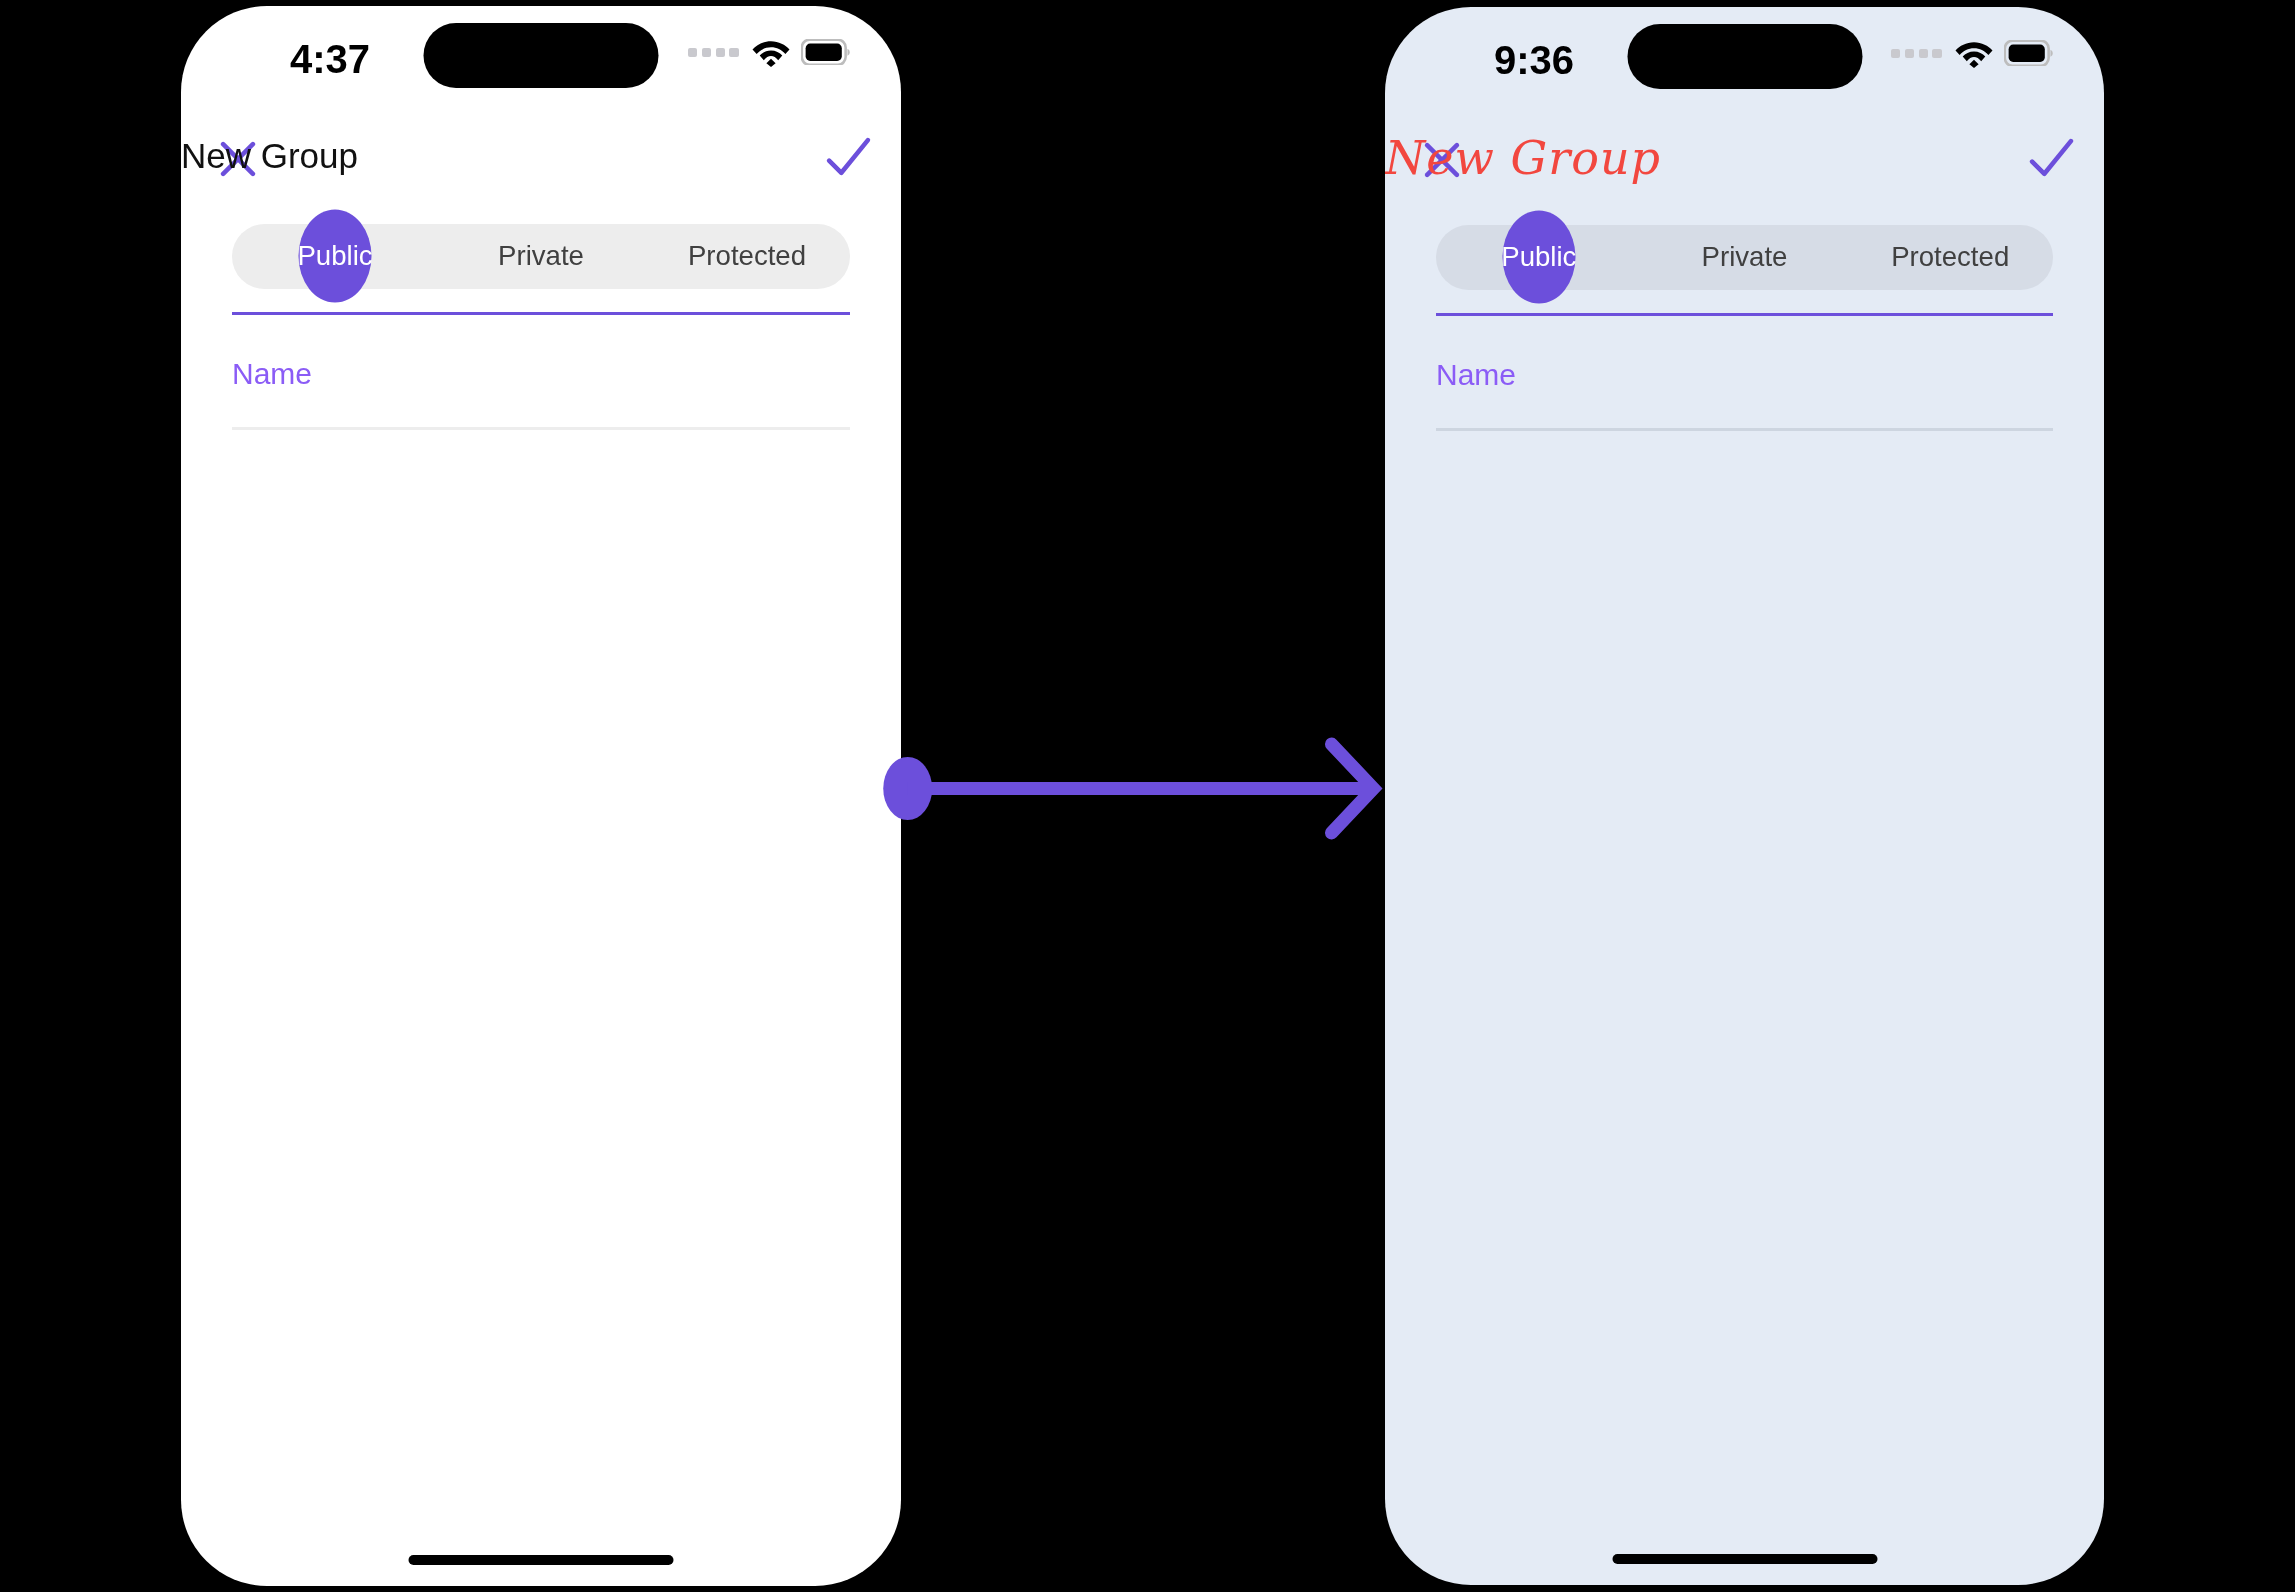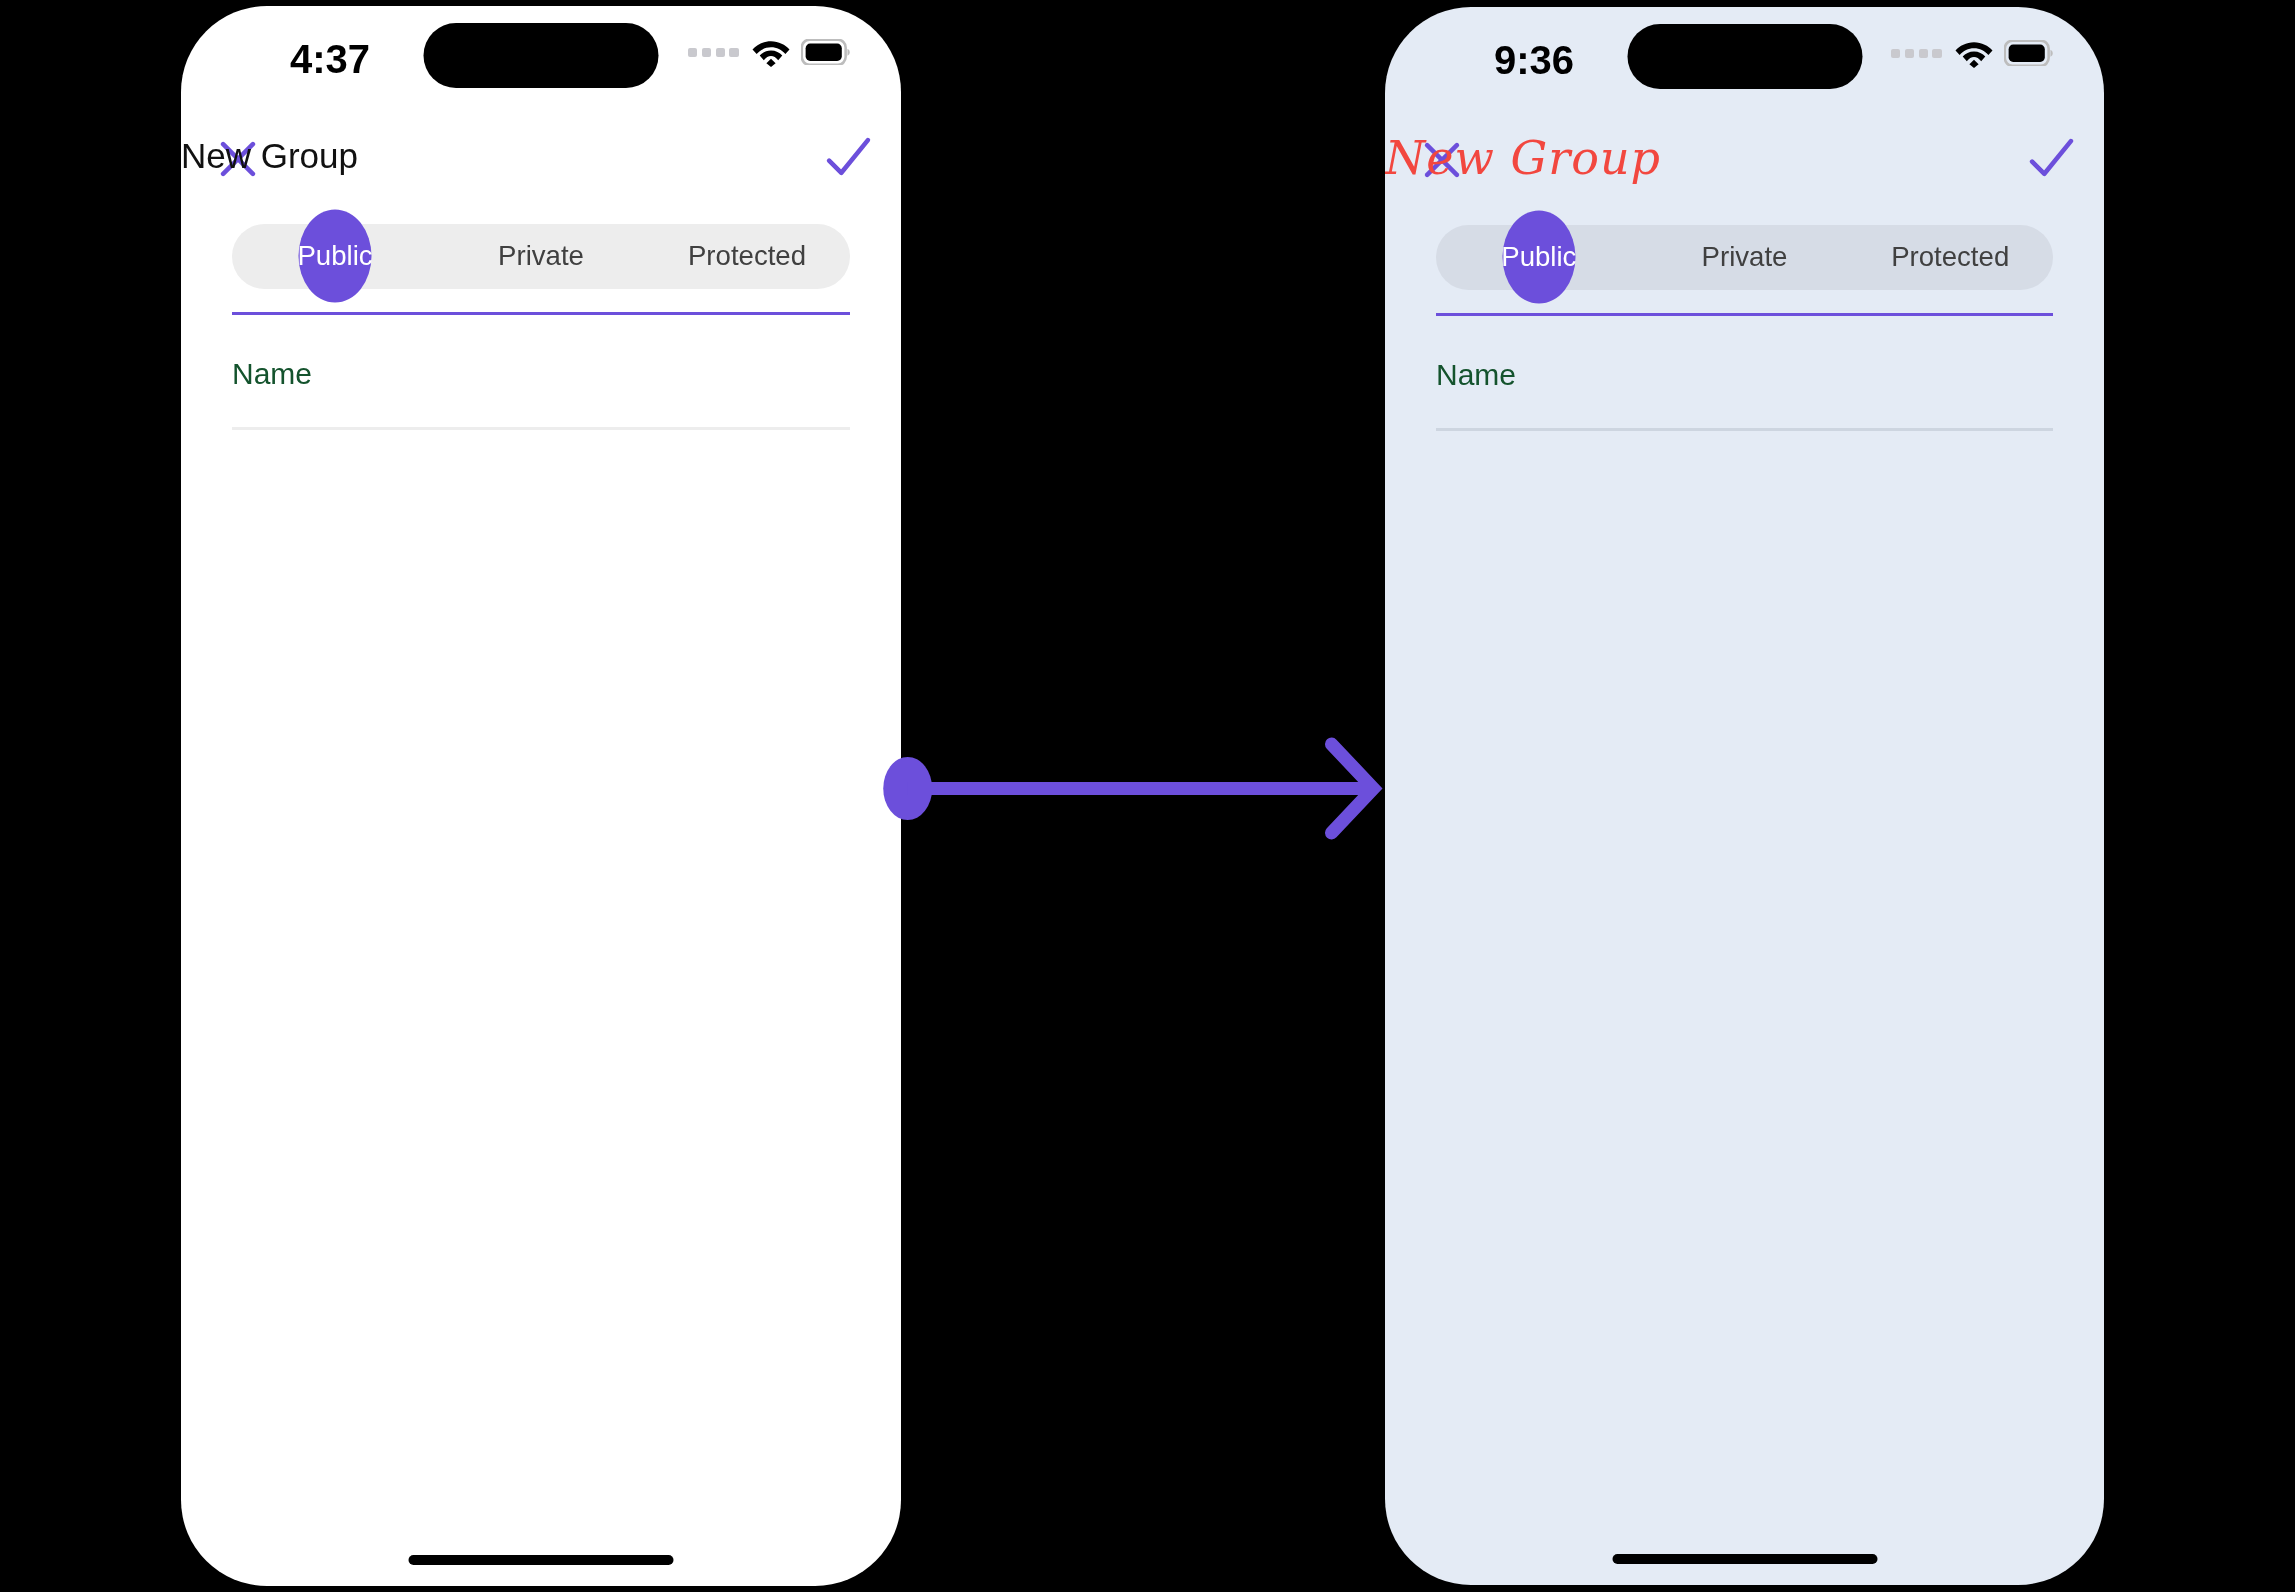--- a/index.html
+++ b/index.html
@@ -199,21 +199,21 @@
     right: 51px;
     top: 332px;
     height: 92px;
   }
 
   .field-placeholder {
     position: absolute;
     left: 0;
     top: 19.4px;
     font-size: 30px;
-    color: #14532d;
+    color: #8b5cf6;
   }
 
   .field-underline {
     position: absolute;
     left: 0; right: 0;
     bottom: 0;
     height: 3.1px;
     background: #EDEDED;
   }
   .phone-after .field-underline { background: #CDD5E0; }

